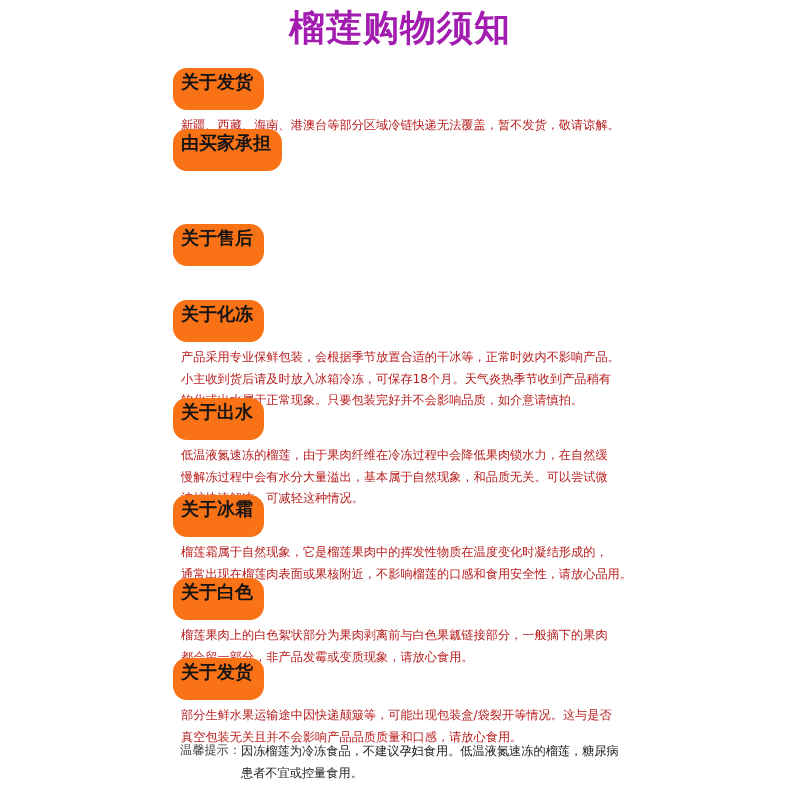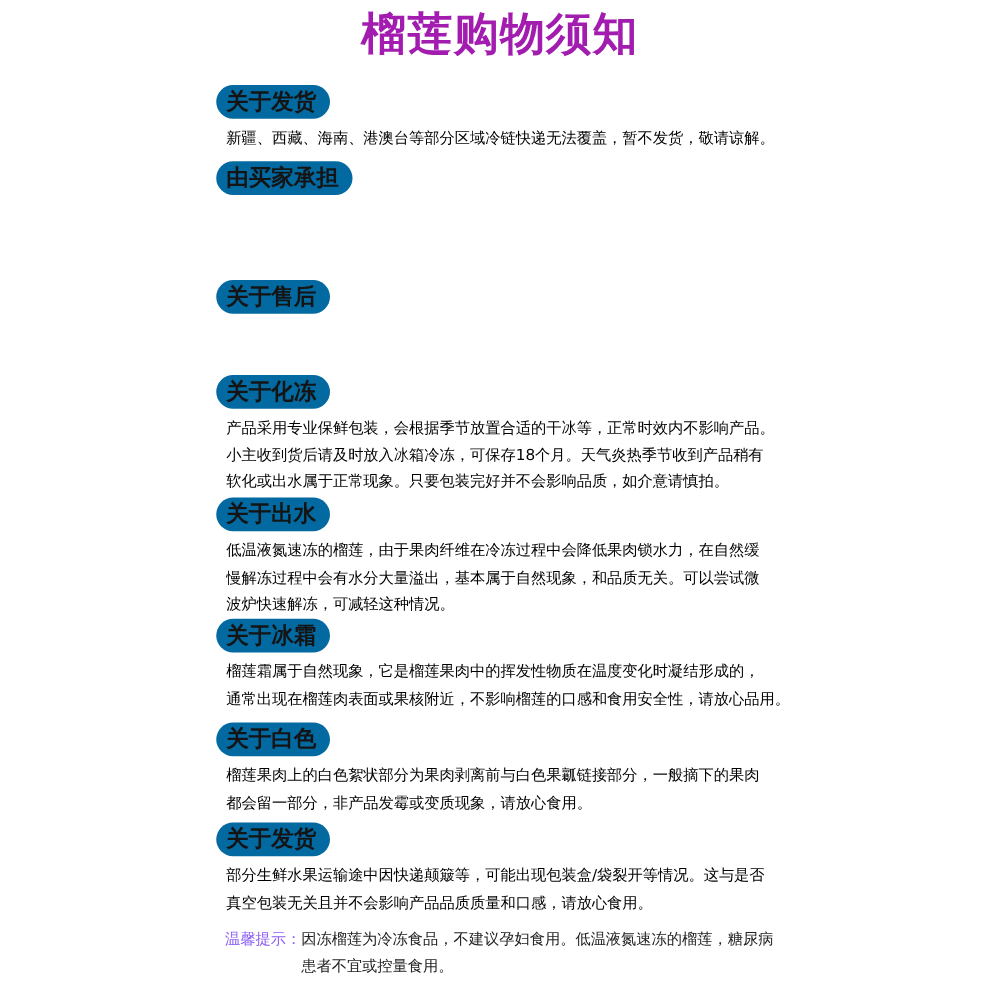--- a/index.html
+++ b/index.html
@@ -27,49 +27,50 @@
       line-height: 48px;
       color: #a21caf;
     }
     .section {
       position: absolute;
       left: 173px;
       width: 470px;
     }
     .pill {
       display: inline-block;
-      background: #0369a1;
+      background: #f97316;
       border-radius: 14px;
       padding: 0 11px 0 8px;
-      height: 27px;
+      height: 42px;
       line-height: 27px;
       font-size: 18px;
       font-weight: bold;
       color: #141414;
     }
     .body-text {
       margin-top: 5px;
       margin-left: 8px;
       font-size: 12.2px;
       line-height: 21.5px;
-      color: #000000;
+      color: #b91c1c;
       white-space: pre-line;
     }
     .tip {
       position: absolute;
       left: 180px;
       top: 741px;
       width: 460px;
       display: flex;
       font-size: 12.2px;
       line-height: 21.5px;
     }
     .tip-label {
-      color: #8b5cf6;
+      color: #404040;
       flex: 0 0 auto;
+      font-family: Liberation Mono, monospace;
     }
     .tip-text {
       color: #222;
       white-space: pre-line;
     }
   </style>
 </head>
 <body>
 
 <div class="title">榴莲购物须知</div>

